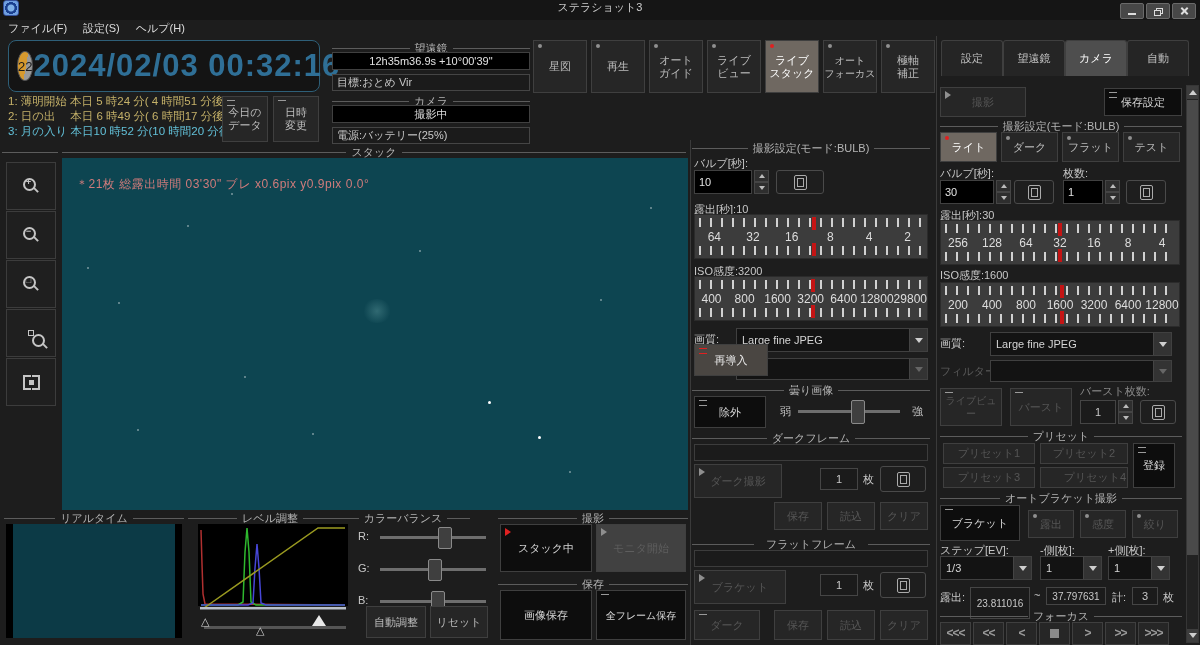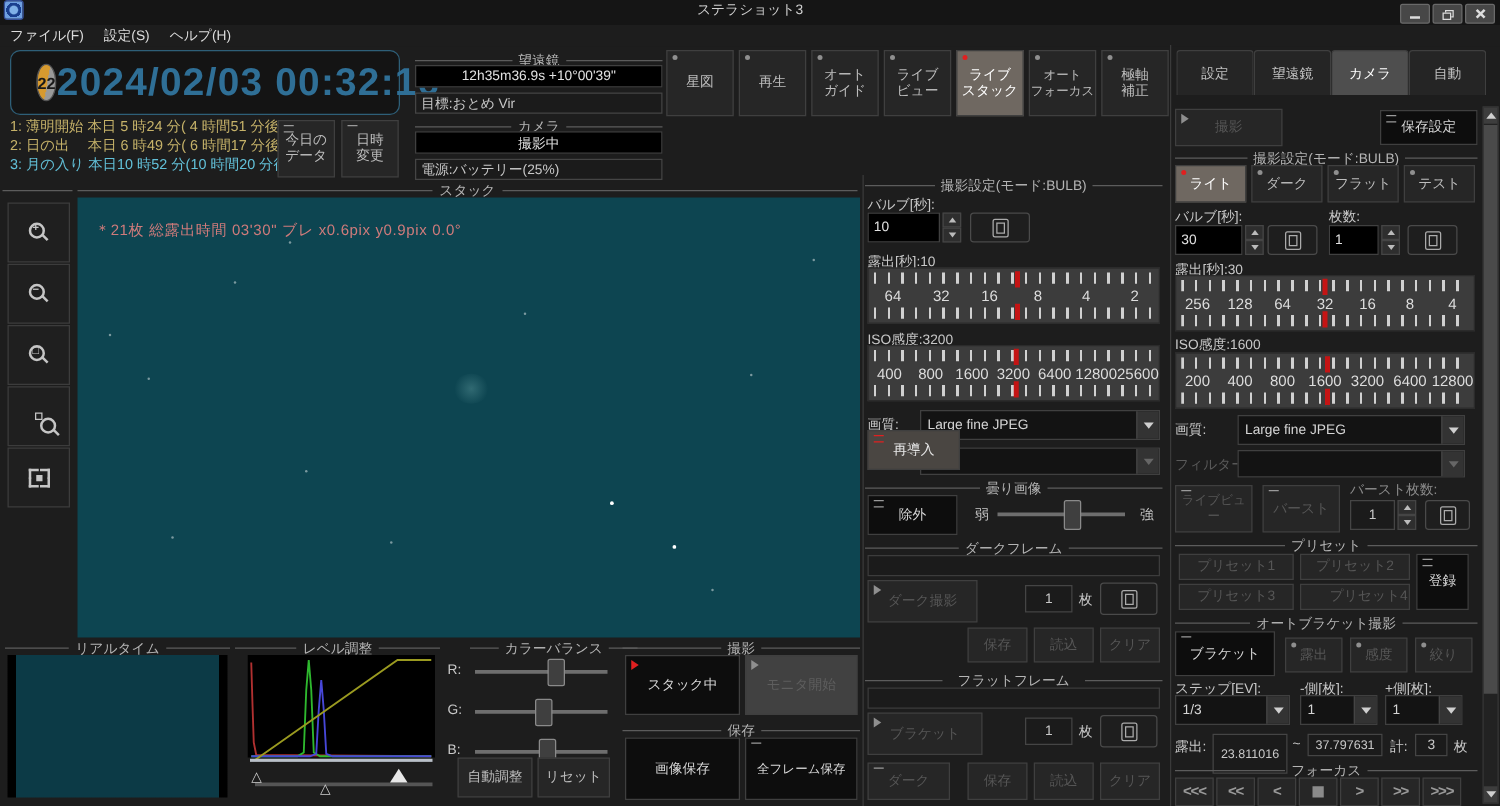--- a/index.html
+++ b/index.html
@@ -95,22 +95,22 @@
   
   .sb{position:absolute;left:1186px;top:85px;width:13px;height:558px;background:#222;border:1px solid #363636;box-sizing:border-box;}
   .sb .ar{position:absolute;left:0;width:11px;height:13px;background:#3d3d3d;display:flex;align-items:center;justify-content:center;}
   .sb .ar.up{top:0;} .sb .ar.dn{bottom:0;}
   .sb .ar i{width:0;height:0;border-left:4px solid transparent;border-right:4px solid transparent;}
   .sb .ar.up i{border-bottom:5px solid #cfcfcf;}
   .sb .ar.dn i{border-top:5px solid #cfcfcf;}
   .sb .th{position:absolute;left:0;top:14px;width:11px;height:455px;background:#4a4a4a;}
   
   .clockbox{position:absolute;left:8px;top:40px;width:310px;height:50px;border:1px solid #2e5f78;border-radius:8px;background:#141414;display:flex;align-items:center;}
-  .moon{width:28px;height:28px;margin-left:20px;border-radius:50%;background:linear-gradient(100deg,#d79a2f 0 55%,#9a9a9a 55%);border:1px solid #555;
-        display:flex;align-items:center;justify-content:center;color:#1a1a1a;font-weight:bold;font-size:13px;text-align:right;}
+  .moon{width:28px;height:28px;margin-left:8px;border-radius:50%;background:linear-gradient(100deg,#d79a2f 0 55%,#9a9a9a 55%);border:1px solid #555;
+        display:flex;align-items:center;justify-content:center;color:#1a1a1a;font-weight:normal;font-size:13px;text-align:right;}
   .clocktext{flex:1;text-align:center;color:#2f6f96;font-size:31px;font-weight:bold;letter-spacing:1px;white-space:nowrap;}
   .ev{position:absolute;left:8px;font-size:11.5px;white-space:pre;}
   .ev.y{color:#c6b269;} .ev.c{color:#62c0d8;}
   
   .triO{position:absolute;color:#cfcfcf;font-size:11px;}
   .triS{position:absolute;width:0;height:0;border-left:7px solid transparent;border-right:7px solid transparent;border-bottom:11px solid #e8e8e8;}
   .focusSq{width:9px;height:9px;background:#8a8a8a;}
   .fbtn{color:#9a9a9a;font-weight:bold;letter-spacing:-1px;font-size:12px;}
 </style>
 </head>
@@ -301,21 +301,21 @@
   <div class="scale" style="left:694px;top:276px;width:234px;height:45px;">
     <div class="tk t"></div>
       <div class="tk b"></div>
     <div class="labels" style="font-size:10px;">
       <span>400</span>
         <span>800</span>
         <span>1600</span>
       <span>3200</span>
         <span>6400</span>
         <span>12800</span>
-      <span>25600</span>
+      <span>29800</span>
     </div>
     <i class="rm t" style="left:50%;"></i>
       <i class="rm b" style="left:50%;"></i>
   </div>
 
   <div class="abs" style="left:694px;top:332px;">画質:</div>
   <div class="dd" style="left:736px;top:328px;width:192px;height:24px;">
     <span class="dv">Large fine JPEG</span>
       <span class="da">
         <i></i>
@@ -615,21 +615,21 @@
     <polyline points="3,81 40,81 45,78 47,28 49,4 51,28 53,78 58,81 147,81" fill="none" stroke="#2eb82e" stroke-width="1.5"></polyline>
     <polyline points="3,81 50,81 55,79 57,44 59,20 61,44 63,79 68,81 147,81" fill="none" stroke="#4747d8" stroke-width="1.5"></polyline>
     <polyline points="6,84 120,4 147,4" fill="none" stroke="#9a9a20" stroke-width="1.5"></polyline>
     <rect x="2" y="83" width="146" height="2.5" fill="#b9c0c8"></rect>
   </svg>
   <div class="track" style="left:204px;top:626px;width:142px;background:#555;"></div>
   <span class="triO" style="left:201px;top:615px;">△</span>
   <span class="triO" style="left:256px;top:624px;">△</span>
   <span class="triS" style="left:312px;top:615px;"></span>
 
-  <div class="ghead" style="left:376px;top:512px;width:134px;align-items:center;">
+  <div class="ghead" style="left:336px;top:512px;width:134px;align-items:center;">
       <i class="gl"></i>
       <span>カラーバランス</span>
       <i class="gl"></i>
     </div>
   <div class="abs" style="left:358px;top:530px;">R:</div>
   <div class="track" style="left:380px;top:536px;width:106px;">
       <span class="thumb" style="left:55%;"></span>
     </div>
   <div class="abs" style="left:358px;top:562px;">G:</div>
   <div class="track" style="left:380px;top:568px;width:106px;">

